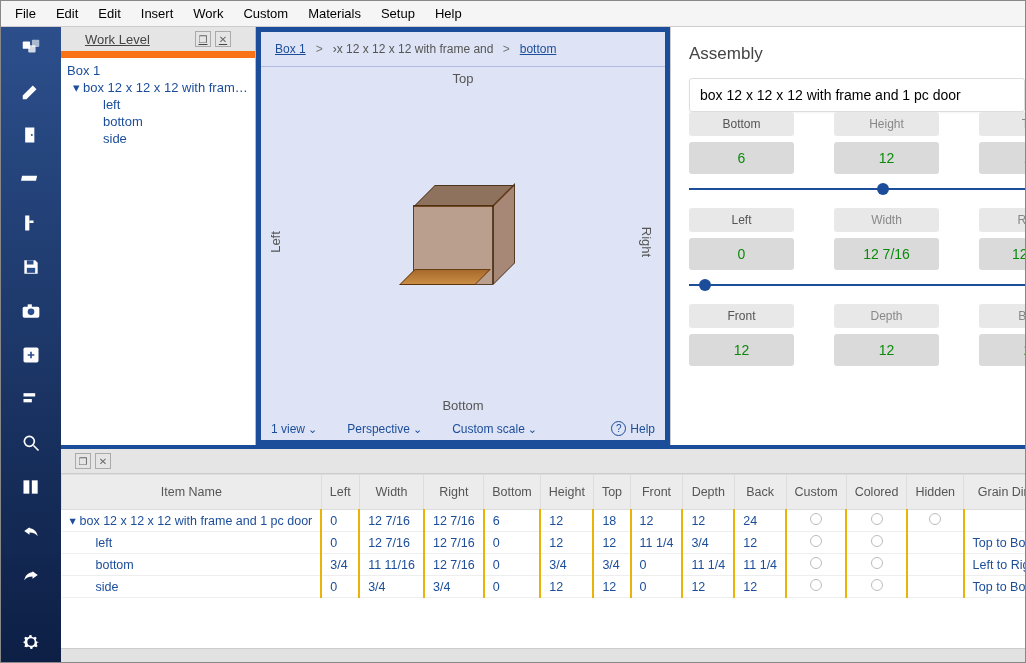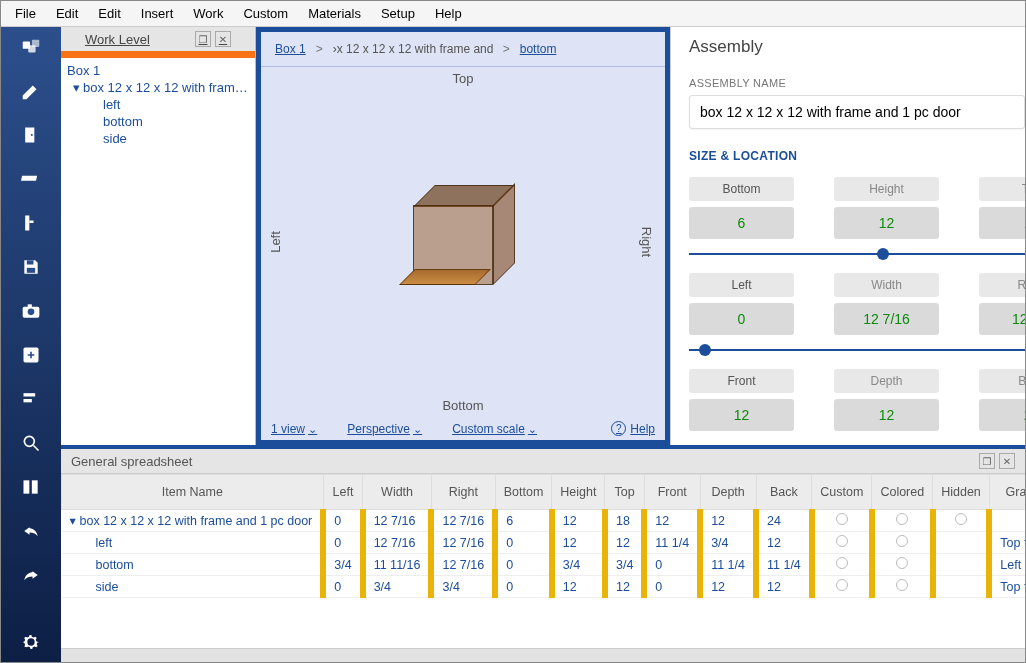--- a/index.html
+++ b/index.html
@@ -35,50 +35,50 @@
 .vp-top { top: 4px; left: 50%; transform: translateX(-50%); }
 .vp-bottom { bottom: 4px; left: 50%; transform: translateX(-50%); }
 .vp-left { left: 4px; top: 50%; transform: translateY(-50%) rotate(-90deg); }
 .vp-right { right: 4px; top: 50%; transform: translateY(-50%) rotate(90deg); }
 .cube { position: absolute; left: 50%; top: 48%; transform: translate(-50%, -50%); width: 100px; height: 100px; }
 .cube .face { position: absolute; border: 1px solid rgba(50,25,0,0.7); background: rgba(150,90,40,0.5); }
 .cube .front { width: 80px; height: 80px; left: 0; top: 20px; z-index: 2; }
 .cube .top { width: 80px; height: 22px; left: 0px; top: 0px; transform: skewX(-45deg); transform-origin: bottom left; background: rgba(110,65,30,0.7); z-index: 1; }
 .cube .right { width: 22px; height: 80px; left: 80px; top: 20px; transform: skewY(-45deg); transform-origin: top left; background: rgba(130,75,35,0.6); z-index: 1; }
 .cube .floor { position: absolute; width: 76px; height: 16px; left: 2px; top: 84px; background: linear-gradient(#a86a2b,#c98d45); border: 1px solid #6b3; transform: skewX(-45deg); transform-origin: top left; border-color: rgba(60,30,0,0.7); z-index: 3; }
-.viewport-footer { display: flex; align-items: center; font-size: 12px; padding: 4px 10px; gap: 30px; color: #1b4d9a; text-decoration: underline; }
+.viewport-footer { display: flex; align-items: center; font-size: 12px; padding: 4px 10px; gap: 30px; color: #1b4d9a; }
 .viewport-footer .drop { cursor: pointer; display: flex; align-items: center; gap: 3px; }
 .viewport-footer .spacer { flex: 1; }
 .viewport-footer .help { display: flex; align-items: center; gap: 4px; cursor: pointer; }
 .viewport-footer .help-icon { width: 15px; height: 15px; border: 1.3px solid #1b4d9a; border-radius: 50%; display: flex; align-items: center; justify-content: center; font-size: 10px; }
 
 
 .assembly { width: 355px; border-left: 1px solid #ccc; padding: 10px 0 0 18px; display: flex; flex-direction: column; overflow: hidden; font-size: 13px; color: #333; }
-.assembly h2 { font-size: 17px; font-weight: 400; color: #444; margin-bottom: 14px; }
+.assembly h2 { font-size: 17px; font-weight: 400; color: #444; margin-bottom: 14px; margin-top: 7px; }
 .assembly .field-label { font-size: 11px; color: #777; letter-spacing: 0.3px; margin-bottom: 6px; margin-top: 6px; }
 .assembly input.name { width: 100%; border: 1px solid #ddd; border-radius: 3px; padding: 8px 10px; font-size: 14px; box-shadow: 0 1px 2px rgba(0,0,0,0.05); }
 .section-title { color: #1b4d9a; font-size: 12px; font-weight: 600; margin: 20px 0 14px; letter-spacing: 0.3px; }
 .dim-grid { display: flex; gap: 40px; overflow: hidden; }
 .dim-col { flex: 0 0 105px; display: flex; flex-direction: column; align-items: stretch; gap: 6px; }
 .dim-head { background: #e8e8e8; color: #888; font-size: 12px; text-align: center; padding: 5px 0; border-radius: 3px; }
 .dim-head.dark { color: #555; }
 .dim-val { background: #dadada; color: #0a8a0a; font-size: 14px; text-align: center; padding: 8px 0; border-radius: 3px; }
 .slider-track { height: 2px; background: #1b4d9a; margin: 14px 0 18px; position: relative; width: 100%; }
 .slider-thumb { position: absolute; top: -5px; width: 12px; height: 12px; border-radius: 50%; background: #1b4d9a; }
 
 
 .sheet-header { background: #e5e5e5; display: flex; align-items: center; padding: 4px 10px; font-size: 13px; color: #555; border-bottom: 1px solid #ccc; }
 .sheet-header .title { flex: 1; }
 .sheet-header .pbtn { width: 16px; height: 16px; display: flex; align-items: center; justify-content: center; border: 1px solid #aaa; margin-left: 4px; font-size: 10px; cursor: pointer; color: #666; }
 .sheet-scroll { flex: 1; overflow: auto; }
 table.sheet { border-collapse: collapse; font-size: 12.5px; min-width: 980px; }
 table.sheet th, table.sheet td { border: 1px solid #ddd; padding: 3px 8px; text-align: left; white-space: nowrap; }
 table.sheet th { background: #ececec; color: #555; font-weight: 400; text-align: center; padding: 10px 8px; }
 table.sheet th.itemname { width: 255px; }
-table.sheet td { color: #1b4d9a; border-color: #eee; border-left: none; border-right: 6px solid #eab308; }
+table.sheet td { color: #1b4d9a; border-color: #eee; border-left: none; border-right: 2px solid #eab308; }
 table.sheet td.name { color: #1b4d9a; }
 table.sheet td.name .rcaret { display: inline-block; width: 10px; }
 table.sheet td.name.ind { padding-left: 34px; }
 .circle { width: 12px; height: 12px; border: 1px solid #bbb; border-radius: 50%; display: inline-block; }
 
 .hscroll-fake { height: 14px; background: #e2e2e2; border-top: 1px solid #ccc; }
 
 .chev::after { content: "⌄"; font-size: 11px; }
 </style>
 </head>
@@ -237,23 +237,21 @@
           <span class="spacer"></span>
           <span class="help">
               <span class="help-icon">?</span>
               <span>Help</span>
             </span>
         </div>
       </div>
 
       <div class="assembly">
         <h2>Assembly</h2>
-        <div class="field-label">ASSEMBLY NAME</div>
         <input class="name" value="box 12 x 12 x 12 with frame and 1 pc door" style="">
-        <div class="section-title">SIZE &amp; LOCATION</div>
 
         <div id="dims-container">
             <div class="dim-grid">
               <div class="dim-col">
                 <div class="dim-head dark">Bottom</div>
                 <div class="dim-val">6</div>
               </div>
               <div class="dim-col">
                 <div class="dim-head">Height</div>
                 <div class="dim-val">12</div>
@@ -296,21 +294,20 @@
                 <div class="dim-head">Back</div>
                 <div class="dim-val">24</div>
               </div>
             </div>
           </div>
       </div>
     </div>
 
     <div class="lower">
       <div class="sheet-header">
-        <span class="title">General spreadsheet</span>
         <span class="pbtn">❐</span>
         <span class="pbtn">✕</span>
       </div>
       <div class="sheet-scroll">
         <table class="sheet">
           <thead>
               <tr id="sheet-head">
                 <th class="itemname">Item Name</th>
                 <th>Left</th>
                 <th>Width</th>

